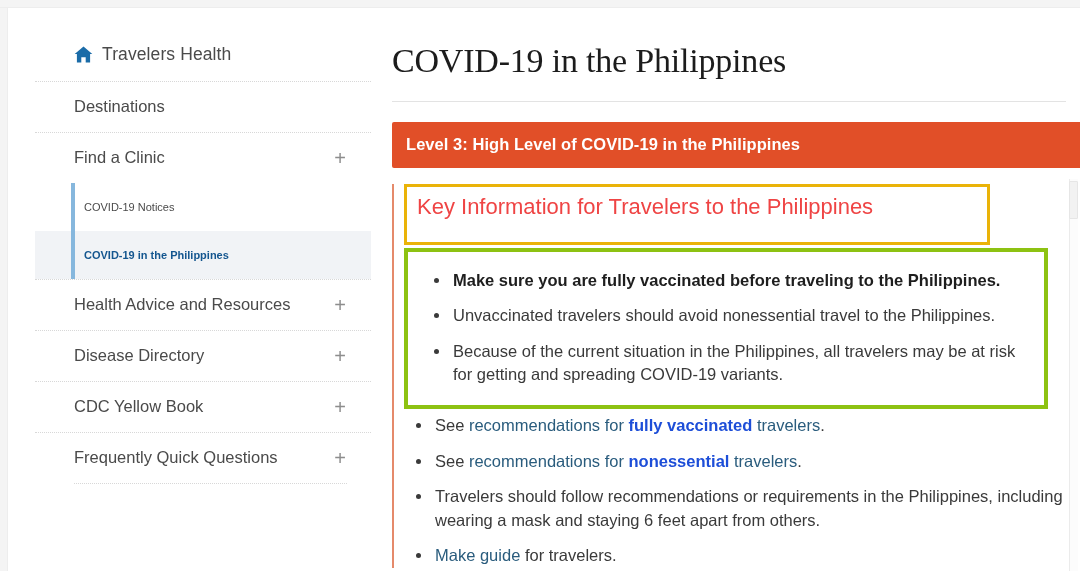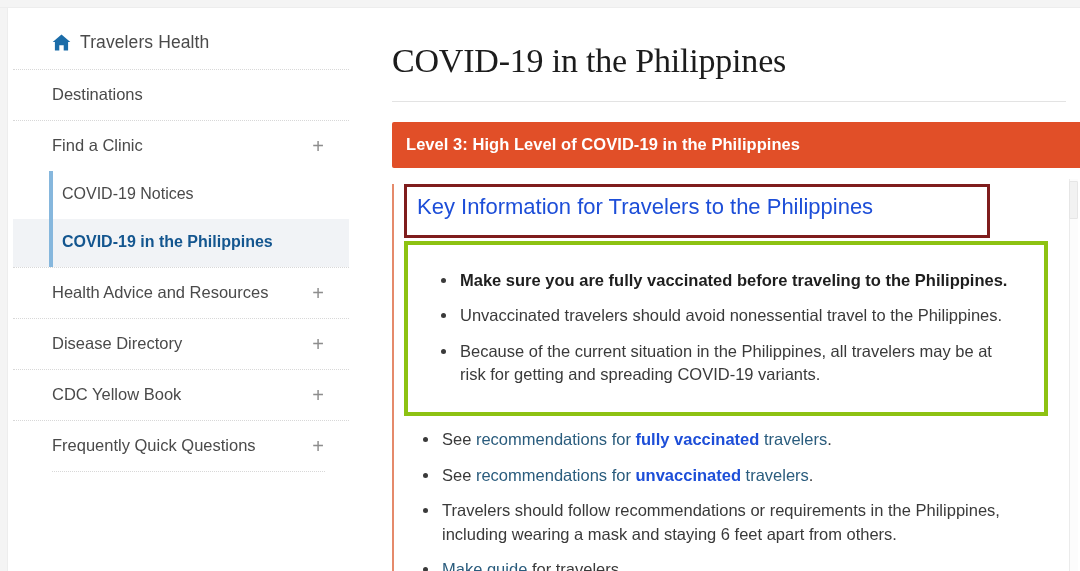--- a/index.html
+++ b/index.html
@@ -34,25 +34,25 @@
     left: 0; top: 0;
     width: 1080px; height: 8px;
     background: #f4f4f4;
     border-bottom: 1px solid #ededed;
     box-sizing: border-box;
   }
 
   
   #sidebar {
     position: absolute;
-    left: 9px;
+    left: 19px;
     top: 9px;
     width: 336px;
     background: #ffffff;
-    padding: 4px;
+    padding: 16px;
   }
 
   .nav-home {
     display: flex;
     align-items: center;
     gap: 9px;
     padding: 19px 0 16px 39px;
     font-size: 17.5px;
     color: #4a4a4a;
     letter-spacing: 0.1px;
@@ -113,26 +113,26 @@
     content: "";
     position: absolute;
     left: 36px;
     top: 0;
     bottom: 0;
     width: 4px;
     background: #86b7dd;
   }
   .sub-item {
     padding: 14px 24px 14px 49px;
-    font-size: 16px;
+    font-size: 11px;
     color: #4a4a4a;
     box-sizing: border-box;
     min-height: 48px;
     display: flex;
-    align-items: flex-start;
+    align-items: center;
     cursor: pointer;
   }
   .sub-item.active {
     background: #f1f3f6;
     color: #14568f;
     font-weight: bold;
   }
 
   .nav-end-rule {
     border-top: 1px dotted #d8d8d8;
@@ -182,43 +182,43 @@
   .notice-body {
     position: relative;
     margin-top: 16px;
     padding-left: 10px;
     border-left: 2px solid #e58a6b;
     width: 676px;
     box-sizing: border-box;
   }
 
   .key-info-heading {
-    border: 3px solid #7f1d1d;
-    padding: 7px 10px 14px 10px;
+    border: 3px solid #eab308;
+    padding: 7px 10px 21px 10px;
     margin: 0 0 3px 0;
     font-size: 22px;
-    color: #1d4ed8;
+    color: #ef4444;
     font-weight: normal;
     width: 586px;
     box-sizing: border-box;
     line-height: 1.2;
     background: #ffffff;
   }
 
   .key-box {
     border: 4px solid #8dc212;
     padding: 12px 16px 14px 14px;
     width: 644px;
     box-sizing: border-box;
     background: #ffffff;
   }
 
   ul.bullets {
     list-style: none;
-    margin: 12px;
+    margin: 5px;
     padding: 0;
   }
   ul.bullets > li {
     position: relative;
     padding-left: 26px;
     font-size: 16.5px;
     line-height: 1.42;
     color: #3a3a3a;
     margin-bottom: 12px;
   }
@@ -346,21 +346,21 @@
       <div class="key-box">
         <ul class="bullets">
           <li class="bold">Make sure you are fully vaccinated before traveling to the Philippines.</li>
           <li>Unvaccinated travelers should avoid nonessential travel to the Philippines.</li>
           <li>Because of the current situation in the Philippines, all travelers may be at risk for getting and spreading COVID-19 variants.</li>
         </ul>
       </div>
 
       <ul class="bullets outer-list">
         <li>See <a class="link">recommendations for </a><a class="link"><b>fully vaccinated</b></a><a class="link"> travelers</a>.</li>
-        <li>See <a class="link">recommendations for </a><a class="link"><b>unvaccinated</b></a><a class="link"> travelers</a>.</li>
+        <li>See <a class="link">recommendations for </a><a class="link"><b>nonessential</b></a><a class="link"> travelers</a>.</li>
         <li>Travelers should follow recommendations or requirements in the Philippines, including wearing a mask and staying 6 feet apart from others.</li>
         <li><a class="link">Make guide</a> for travelers.</li>
       </ul>
 
     </div>
 
     <div class="scrollbar-track"></div>
     <div class="scrollbar-thumb"></div>
   </main>
 

